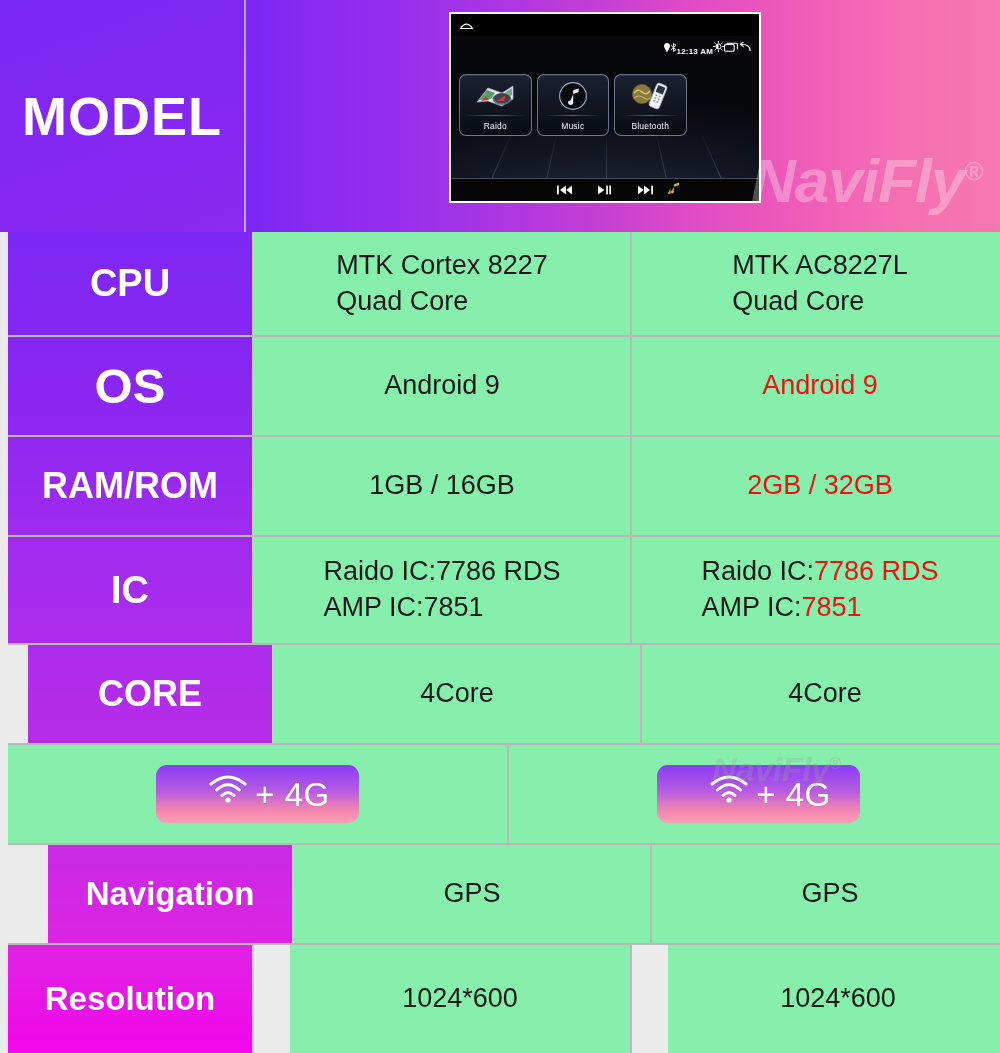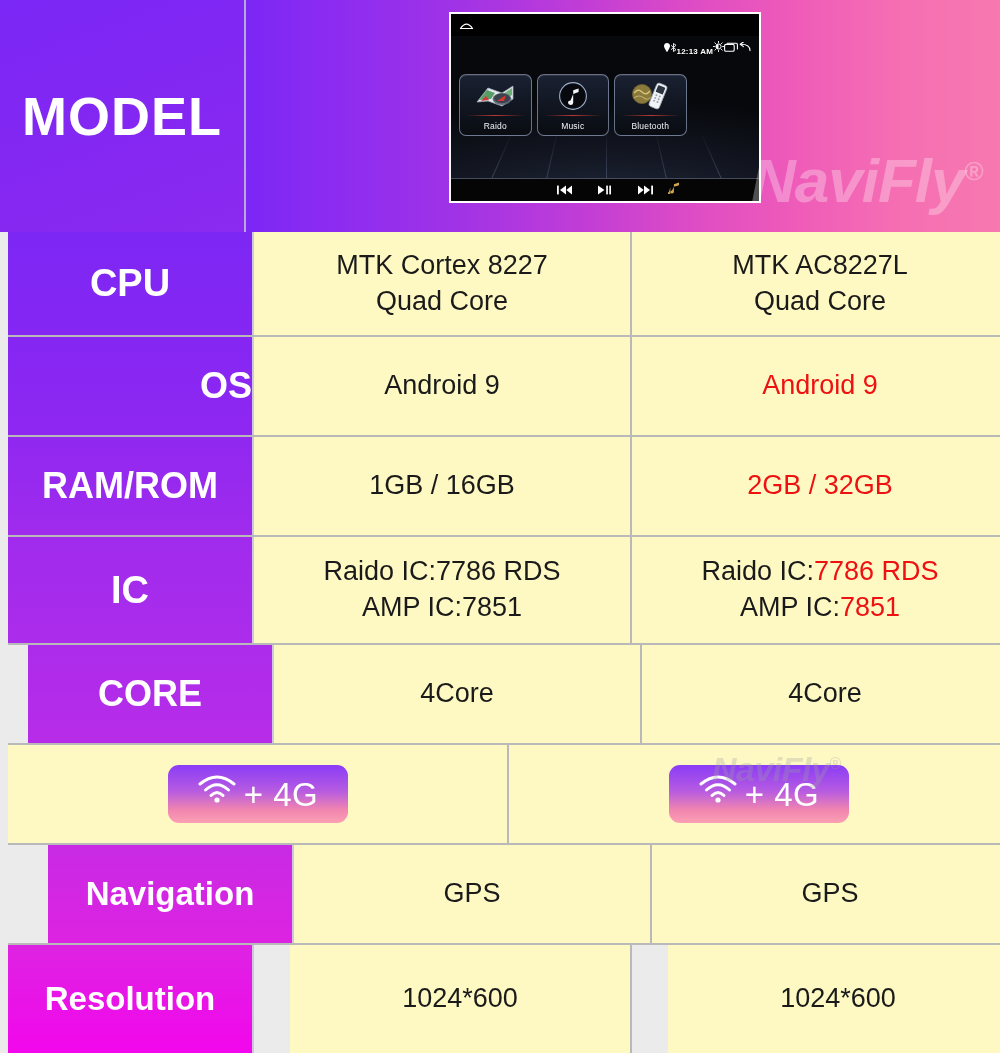--- a/index.html
+++ b/index.html
@@ -220,62 +220,63 @@
     display: flex;
     align-items: center;
     justify-content: center;
     color: #ffffff;
     font-weight: bold;
     text-align: center;
   }
   .val-cell {
     flex: 1 1 0;
     box-sizing: border-box;
-    background: #fef9c3;
+    background: #86efac;
     display: flex;
     align-items: center;
     justify-content: center;
-    text-align: center;
+    text-align: left;
     color: #1a1a1a;
     font-size: 27px;
     line-height: 1.32;
     padding: 4px 6px;
   }
   .val-cell.left { border-right: 2px solid #b9b9b9; }
   .val-cell .red { color: #ee1111; }
 
   
   .r-cpu   { height: 105px; }
   .r-os    { height: 100px; }
   .r-ram   { height: 100px; }
   .r-ic    { height: 108px; }
   .r-core  { height: 100px; padding-left: 20px; }
   .r-net   { height: 100px; }
   .r-nav   { height: 100px; }
   .r-res   { height: 108px; gap: 36px; }
 
   .r-cpu  .label-cell { background: linear-gradient(180deg,#7d27f4,#8526f3); font-size: 38px; }
-  .r-os   .label-cell { background: linear-gradient(180deg,#8526f3,#8f27f1); font-size: 36px; justify-content: flex-end; }
+  .r-os   .label-cell { background: linear-gradient(180deg,#8526f3,#8f27f1); font-size: 49px; }
   .r-ram  .label-cell { background: linear-gradient(180deg,#9028f0,#a02bed); font-size: 36px; }
   .r-ic   .label-cell { background: linear-gradient(180deg,#a02bed,#ac2ceb); font-size: 38px; text-align: center; }
   .r-core .label-cell { background: linear-gradient(180deg,#ac2ceb,#b72ce8); font-size: 36px; }
   .r-net  .label-cell { background: linear-gradient(180deg,#b72ce8,#c82ae4); font-size: 33px; }
   .r-nav  .label-cell { background: linear-gradient(180deg,#c82ae4,#dd23e2); font-size: 33px; margin-left: 40px; }
   .r-res  .label-cell { background: linear-gradient(180deg,#dd23e2,#f306ec); font-size: 33px; }
 
   
   .net-badge {
     display: inline-flex;
     align-items: center;
     justify-content: center;
     gap: 7px;
     width: 180px;
     height: 58px;
     border-radius: 11px;
     background: linear-gradient(180deg, #8a3cf7 0%, #b85ce0 46%, #f286ae 78%, #fba0b4 100%);
+    padding-left: 23px;
   }
   .net-badge .plus4g {
     color: #ffffff;
     font-size: 33px;
     font-weight: 500;
     letter-spacing: 0.5px;
     line-height: 1;
   }
   
   .wm-small {

